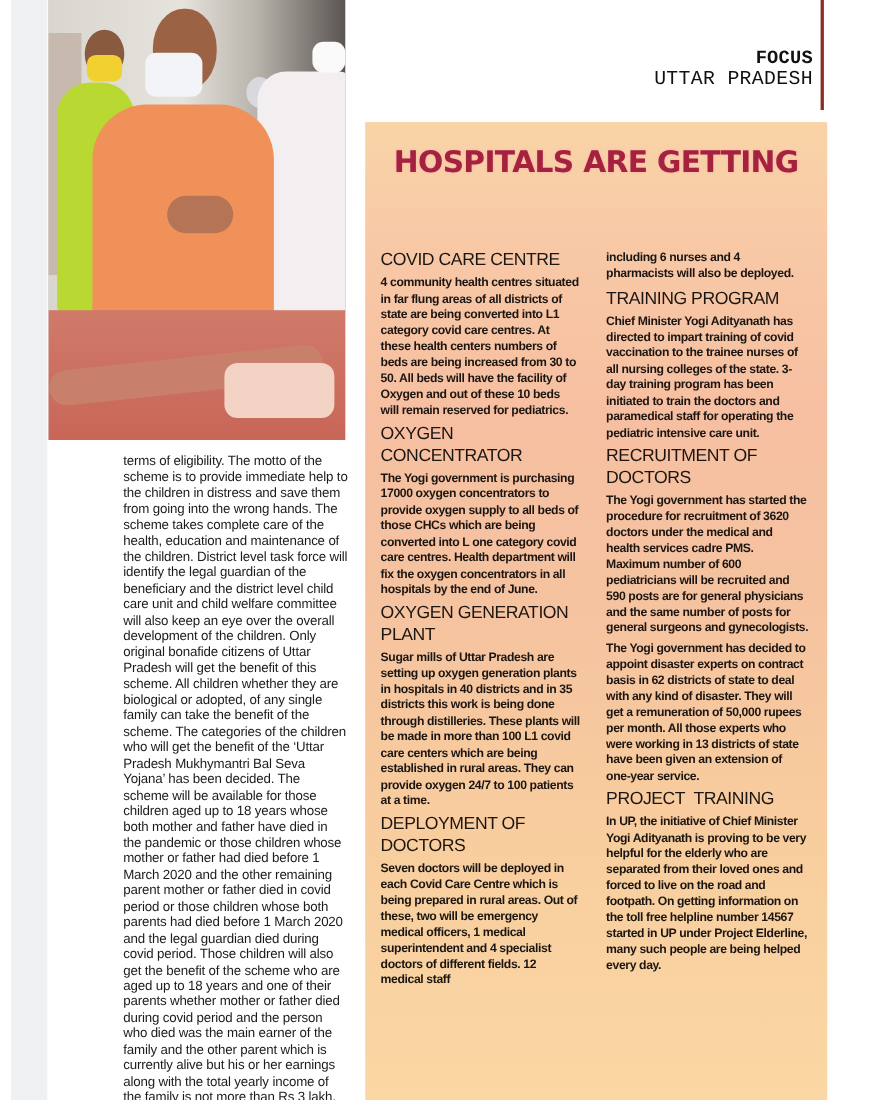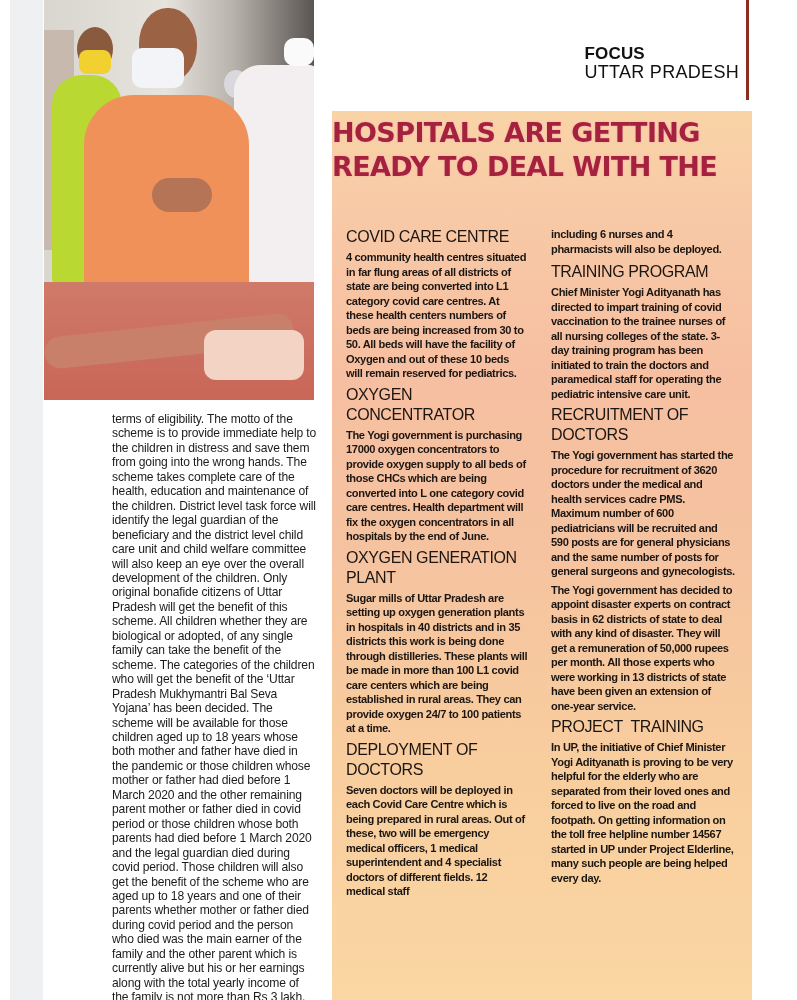--- a/index.html
+++ b/index.html
@@ -41,39 +41,39 @@
   .photo .hands { position: absolute; left: 108px; top: 178px; width: 60px; height: 34px;
     background: #b57455; border-radius: 18px; }
   .photo .bed { position: absolute; left: 0; top: 282px; width: 270px; height: 118px;
     background: linear-gradient(180deg, #d07a6a, #c86658); }
   .photo .leg { position: absolute; left: 0; top: 325px; width: 250px; height: 32px;
     background: #c9806a; border-radius: 16px; transform: rotate(-6deg); }
   .photo .bandage { position: absolute; left: 160px; top: 330px; width: 100px; height: 50px;
     background: #f2d3c4; border-radius: 12px; }
 
   
-  .focus { position: absolute; right: 58px; top: 45px; color: #111; }
+  .focus { position: absolute; right: 58px; top: 45px; text-align: right; color: #111; font-family: Liberation Mono, monospace; }
   .focus .t1 { font-weight: bold; font-size: 17px; line-height: 18px; letter-spacing: 0.2px; }
   .focus .t2 { font-size: 18px; line-height: 19px; letter-spacing: 0.3px; }
   .rule { position: absolute; left: 746px; top: 0; width: 3px; height: 100px; background: #8b2e1e; }
 
   
   .left-text {
     position: absolute; left: 112px; top: 412px; width: 205px;
     font-family: "Liberation Sans", sans-serif; font-size: 12.1px; line-height: 14.45px;
     color: #1b1b1b; letter-spacing: -0.15px;
   }
 
   
   .box {
     position: absolute; left: 332px; top: 111px; width: 420px; height: 889px;
     background: linear-gradient(180deg, #f9d4a6 0%, #f8c9a6 12%, #f6bfa1 30%, #f5c3a0 50%, #f8cc9e 70%, #fad7a3 100%);
   }
   .headline {
-    position: absolute; left: 0; top: 5px; width: 420px; 
+    position: absolute; left: 0; top: 20px; width: 420px; text-align: center;
     font-family: "DejaVu Sans", sans-serif; font-weight: bold; font-size: 27px;
     line-height: 34px; color: #a5223e; letter-spacing: -0.6px;
     text-shadow: 0 0 2px #f6a4b3;
   }
   .col { position: absolute; top: 116px; width: 200px; color: #1c1613;
     font-family: Liberation Sans, sans-serif; }
   .col.c1 { left: 14px; width: 198px; }
   .col.c2 { left: 219px; top: 135px; width: 200px; }
   .sec-h { font-size: 16px; line-height: 20px; letter-spacing: -0.4px; margin: 0 0 3px 0; font-weight: normal; }
   .sec-p { font-size: 11.1px; line-height: 14.5px; letter-spacing: -0.35px; margin: 0 16px 4px 0; font-weight: bold; }
@@ -106,21 +106,20 @@
   <div class="t1">FOCUS</div>
   <div class="t2">UTTAR PRADESH</div>
 </div>
 <div class="rule"></div>
 
 <div class="left-text">terms of eligibility. The motto of the scheme is to provide immediate help to the children in distress and save them from going into the wrong hands. The scheme takes complete care of the health, education and maintenance of the children. District level task force will identify the legal guardian of the beneficiary and the district level child care unit and child welfare committee will also keep an eye over the overall development of the children. Only original bonafide citizens of Uttar Pradesh will get the benefit of this scheme. All children whether they are biological or adopted, of any single family can take the benefit of the scheme. The categories of the children who will get the benefit of the ‘Uttar Pradesh Mukhymantri Bal Seva Yojana’ has been decided. The scheme will be available for those children aged up to 18 years whose both mother and father have died in the pandemic or those children whose mother or father had died before 1 March 2020 and the other remaining parent mother or father died in covid period or those children whose both parents had died before 1 March 2020 and the legal guardian died during covid period. Those children will also get the benefit of the scheme who are aged up to 18 years and one of their parents whether mother or father died during covid period and the person who died was the main earner of the family and the other parent which is currently alive but his or her earnings along with the total yearly income of the family is not more than Rs 3 lakh.</div>
 
 <div class="box">
   <div class="headline">
     <div>HOSPITALS ARE GETTING</div>
-    <div>READY TO DEAL WITH THE</div>
   </div>
 
   <div class="col c1">
     <div>
       <h3 class="sec-h">COVID CARE CENTRE</h3>
       <p class="sec-p">4 community health centres situated in far flung areas of all districts of state are being converted into L1 category covid care centres. At these health centers numbers of beds are being increased from 30 to 50. All beds will have the facility of Oxygen and out of these 10 beds will remain reserved for pediatrics.</p>
     </div>
     <div>
       <h3 class="sec-h">OXYGEN CONCENTRATOR</h3>
       <p class="sec-p">The Yogi government is purchasing 17000 oxygen concentrators to provide oxygen supply to all beds of those CHCs which are being converted into L one category covid care centres. Health department will fix the oxygen concentrators in all hospitals by the end of June.</p>

